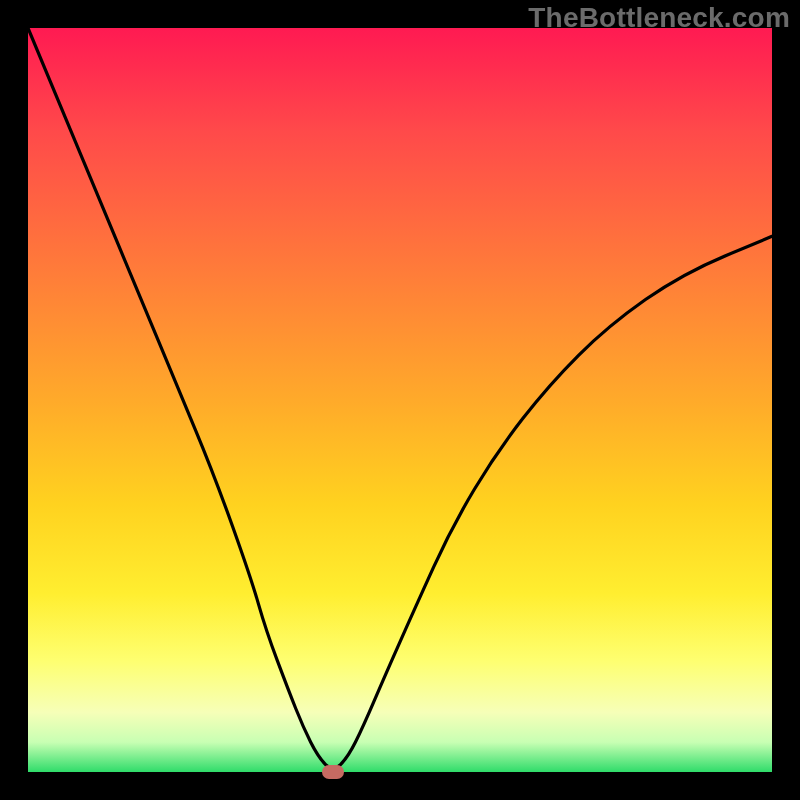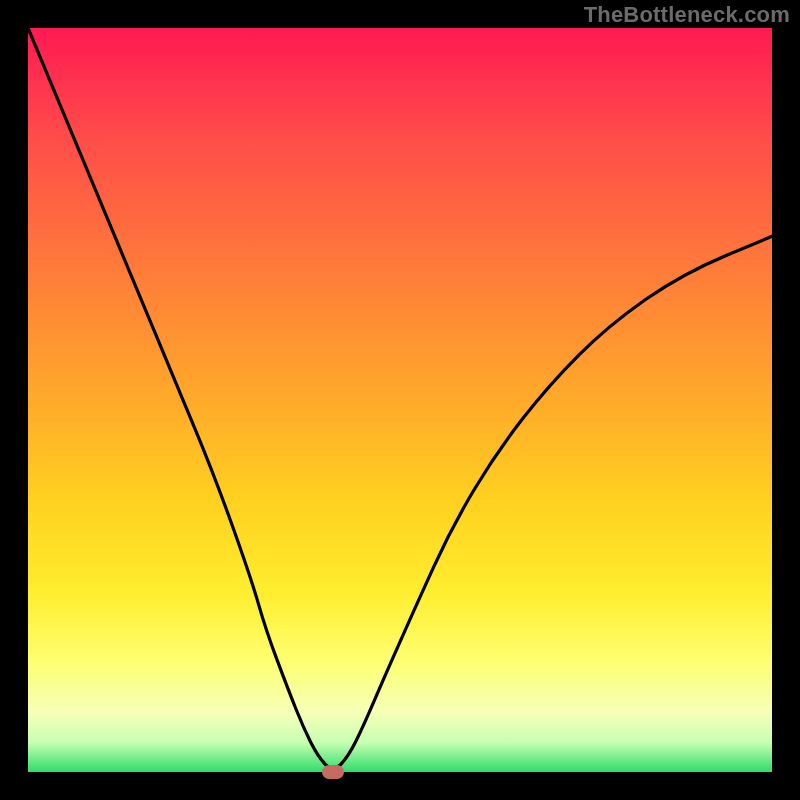--- a/index.html
+++ b/index.html
@@ -15,21 +15,21 @@
     position: relative;
     width: 800px;
     height: 800px;
     background: #000;
   }
   .watermark {
     position: absolute;
     top: 2px;
     right: 10px;
     color: #6b6b6b;
-    font-size: 22px;
+    font-size: 28px;
     font-weight: 600;
     letter-spacing: 0.2px;
     z-index: 5;
     user-select: none;
   }
   .plot-area {
     position: absolute;
     left: 28px;
     top: 28px;
     width: 744px;

